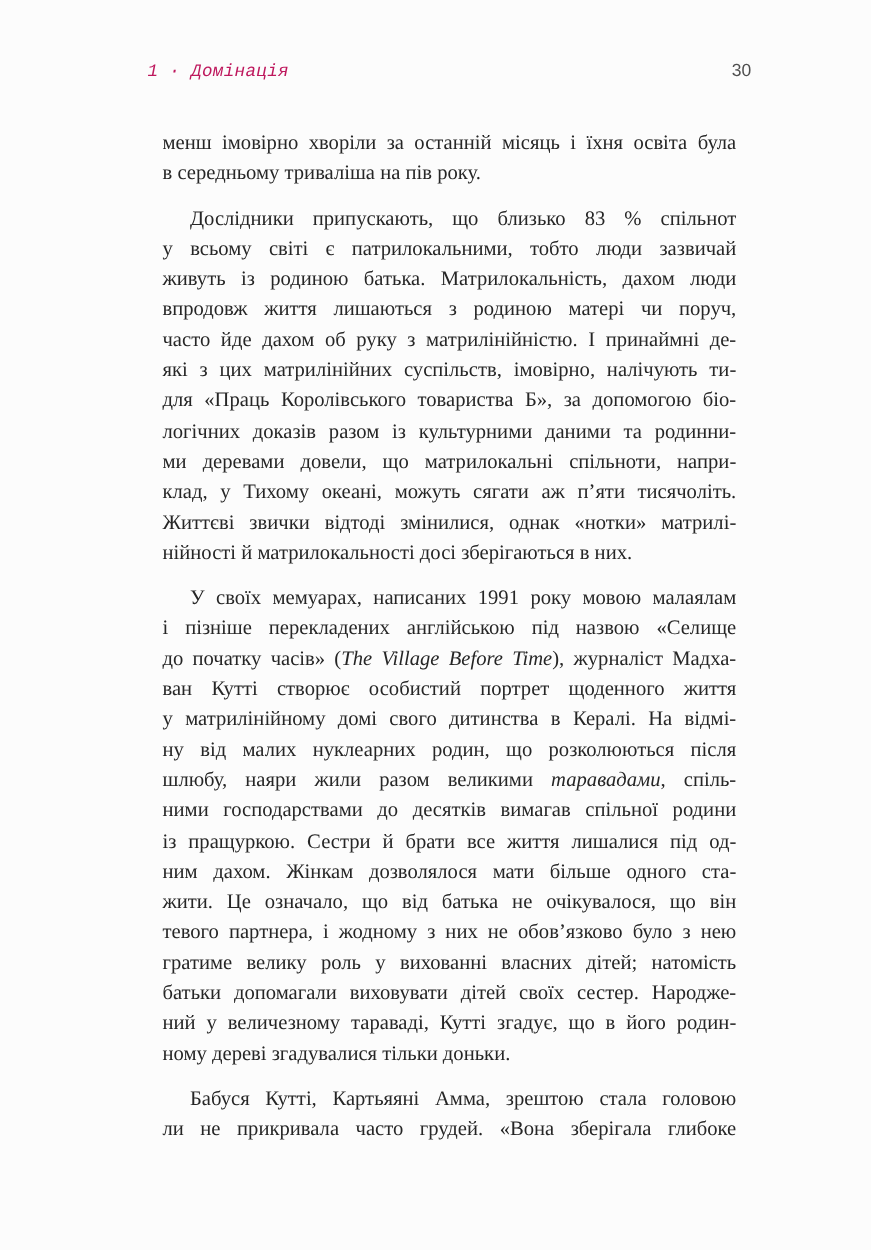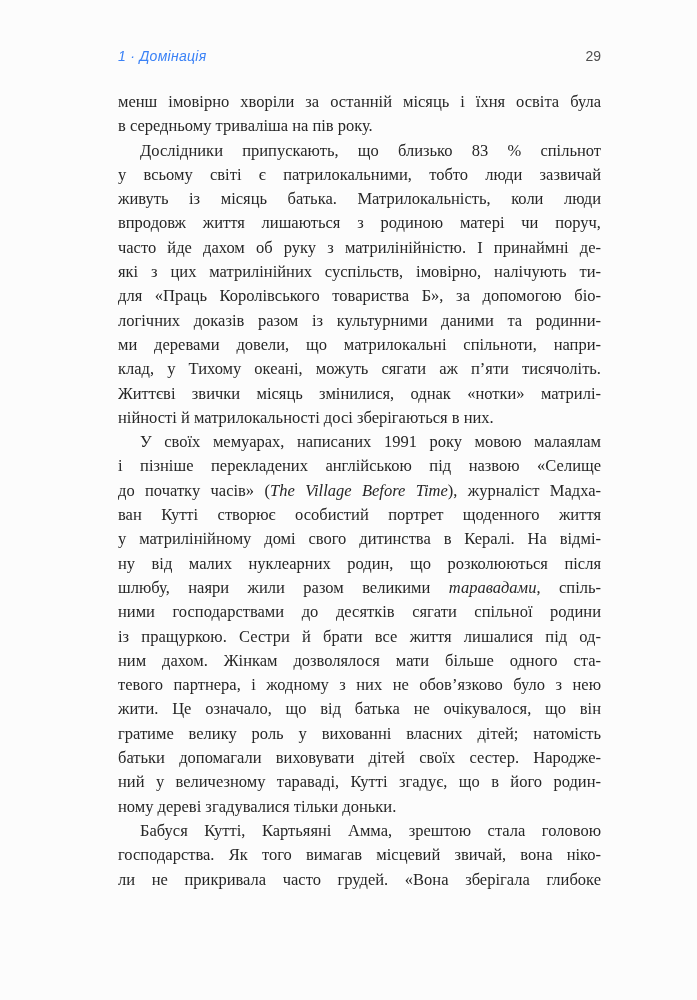--- a/index.html
+++ b/index.html
@@ -20,38 +20,39 @@
     top: 48px;
     width: 483px;
     display: flex;
     justify-content: space-between;
     align-items: baseline;
     font-family: "Liberation Sans", "DejaVu Sans", sans-serif;
     font-size: 14px;
   }
   .chapter-title {
     font-style: italic;
-    color: #3b82f6;
+    color: #be185d;
     letter-spacing: 0.3px;
+    font-family: Liberation Mono, monospace;
   }
   .page-number {
     color: #4f4f4f;
   }
   .page-body {
     position: absolute;
     left: 118px;
     top: 90px;
     width: 483px;
     font-family: "Liberation Serif", "DejaVu Serif", serif;
     font-size: 16.5px;
     line-height: 24.3px;
     color: #262626;
   }
   .para {
-    margin: 0;
+    margin: 12px;
   }
   .line {
     text-align: justify;
     text-align-last: justify;
   }
   .line.para-end {
     text-align: right;
     text-align-last: left;
   }
   .line.indent {
@@ -59,58 +60,57 @@
   }
   .line i {
   }
 </style>
 </head>
 <body>
 
 <div class="page">
   <div class="running-header">
     <span class="chapter-title">1 · Домінація</span>
-    <span class="page-number">29</span>
+    <span class="page-number">30</span>
   </div>
   <div class="page-body">
       <div class="para">
         <div class="line"><span>менш імовірно хворіли за останній місяць і їхня освіта була</span></div>
         <div class="line para-end"><span>в середньому триваліша на пів року.</span></div>
       </div>
       <div class="para">
         <div class="line indent"><span>Дослідники припускають, що близько 83 % спільнот</span></div>
         <div class="line"><span>у всьому світі є патрилокальними, тобто люди зазвичай</span></div>
-        <div class="line"><span>живуть із місяць батька. Матрилокальність, коли люди</span></div>
+        <div class="line"><span>живуть із родиною батька. Матрилокальність, дахом люди</span></div>
         <div class="line"><span>впродовж життя лишаються з родиною матері чи поруч,</span></div>
         <div class="line"><span>часто йде дахом об руку з матрилінійністю. І принаймні де-</span></div>
         <div class="line"><span>які з цих матрилінійних суспільств, імовірно, налічують ти-</span></div>
         <div class="line"><span>для «Праць Королівського товариства Б», за допомогою біо-</span></div>
         <div class="line"><span>логічних доказів разом із культурними даними та родинни-</span></div>
         <div class="line"><span>ми деревами довели, що матрилокальні спільноти, напри-</span></div>
         <div class="line"><span>клад, у Тихому океані, можуть сягати аж п’яти тисячоліть.</span></div>
-        <div class="line"><span>Життєві звички місяць змінилися, однак «нотки» матрилі-</span></div>
+        <div class="line"><span>Життєві звички відтоді змінилися, однак «нотки» матрилі-</span></div>
         <div class="line para-end"><span>нійності й матрилокальності досі зберігаються в них.</span></div>
       </div>
       <div class="para">
         <div class="line indent"><span>У своїх мемуарах, написаних 1991 року мовою малаялам</span></div>
         <div class="line"><span>і пізніше перекладених англійською під назвою «Селище</span></div>
         <div class="line"><span>до початку часів» (</span><i>The Village Before Time</i><span>), журналіст Мадха-</span></div>
         <div class="line"><span>ван Кутті створює особистий портрет щоденного життя</span></div>
         <div class="line"><span>у матрилінійному домі свого дитинства в Кералі. На відмі-</span></div>
         <div class="line"><span>ну від малих нуклеарних родин, що розколюються після</span></div>
         <div class="line"><span>шлюбу, наяри жили разом великими </span><i>таравадами</i><span>, спіль-</span></div>
-        <div class="line"><span>ними господарствами до десятків сягати спільної родини</span></div>
+        <div class="line"><span>ними господарствами до десятків вимагав спільної родини</span></div>
         <div class="line"><span>із пращуркою. Сестри й брати все життя лишалися під од-</span></div>
         <div class="line"><span>ним дахом. Жінкам дозволялося мати більше одного ста-</span></div>
+        <div class="line"><span>жити. Це означало, що від батька не очікувалося, що він</span></div>
         <div class="line"><span>тевого партнера, і жодному з них не обов’язково було з нею</span></div>
-        <div class="line"><span>жити. Це означало, що від батька не очікувалося, що він</span></div>
         <div class="line"><span>гратиме велику роль у вихованні власних дітей; натомість</span></div>
         <div class="line"><span>батьки допомагали виховувати дітей своїх сестер. Народже-</span></div>
         <div class="line"><span>ний у величезному тараваді, Кутті згадує, що в його родин-</span></div>
         <div class="line para-end"><span>ному дереві згадувалися тільки доньки.</span></div>
       </div>
       <div class="para">
         <div class="line indent"><span>Бабуся Кутті, Картьяяні Амма, зрештою стала головою</span></div>
-        <div class="line"><span>господарства. Як того вимагав місцевий звичай, вона ніко-</span></div>
         <div class="line"><span>ли не прикривала часто грудей. «Вона зберігала глибоке</span></div>
       </div>
     </div>
 </div>
 
 </body></html>

